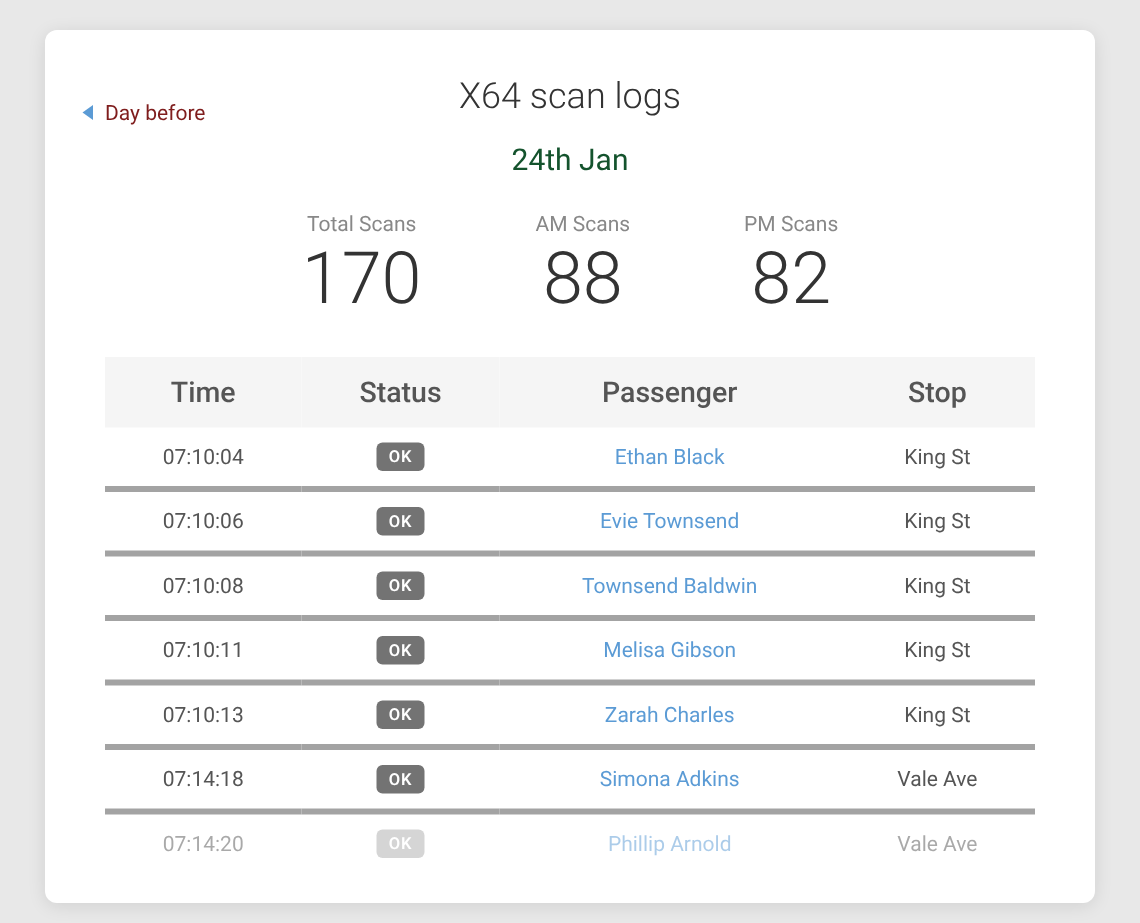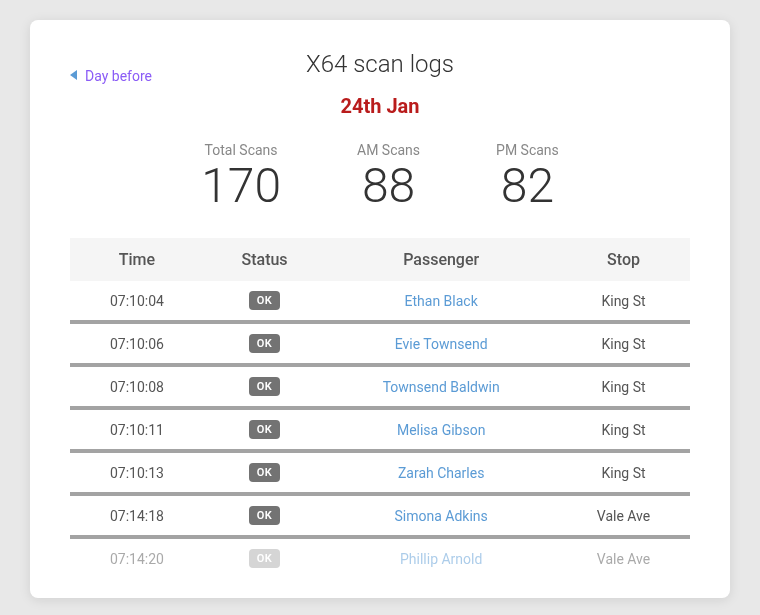--- a/index.html
+++ b/index.html
@@ -31,35 +31,35 @@
       text-align: center;
       font-size: 24px;
       font-weight: 300;
       color: #333;
       margin-bottom: 16px;
     }
 
     .nav-link {
       position: absolute;
       top: 48px;
-      left: 40px;
-      color: #8b5cf6;
+      left: 25px;
+      color: #7f1d1d;
       font-size: 14px;
       text-decoration: none;
       cursor: pointer;
       display: flex;
       align-items: center;
       gap: 4px;
     }
 
     .date-label {
       text-align: center;
       font-size: 20px;
-      font-weight: 700;
-      color: #b91c1c;
+      font-weight: 400;
+      color: #14532d;
       margin-bottom: 24px;
     }
 
     .stats-row {
       display: flex;
       justify-content: center;
       gap: 76px;
       margin-bottom: 28px;
     }
 
@@ -90,21 +90,21 @@
 
     thead tr {
       background-color: #f5f5f5;
     }
 
     thead th {
       padding: 12px 16px;
       text-align: center;
       font-weight: 500;
       color: #555;
-      font-size: 16px;
+      font-size: 19px;
     }
 
     tbody tr {
       border-bottom: 4px solid #a3a3a3;
     }
 
     tbody tr:last-child {
       border-bottom: none;
       opacity: 0.5;
     }

